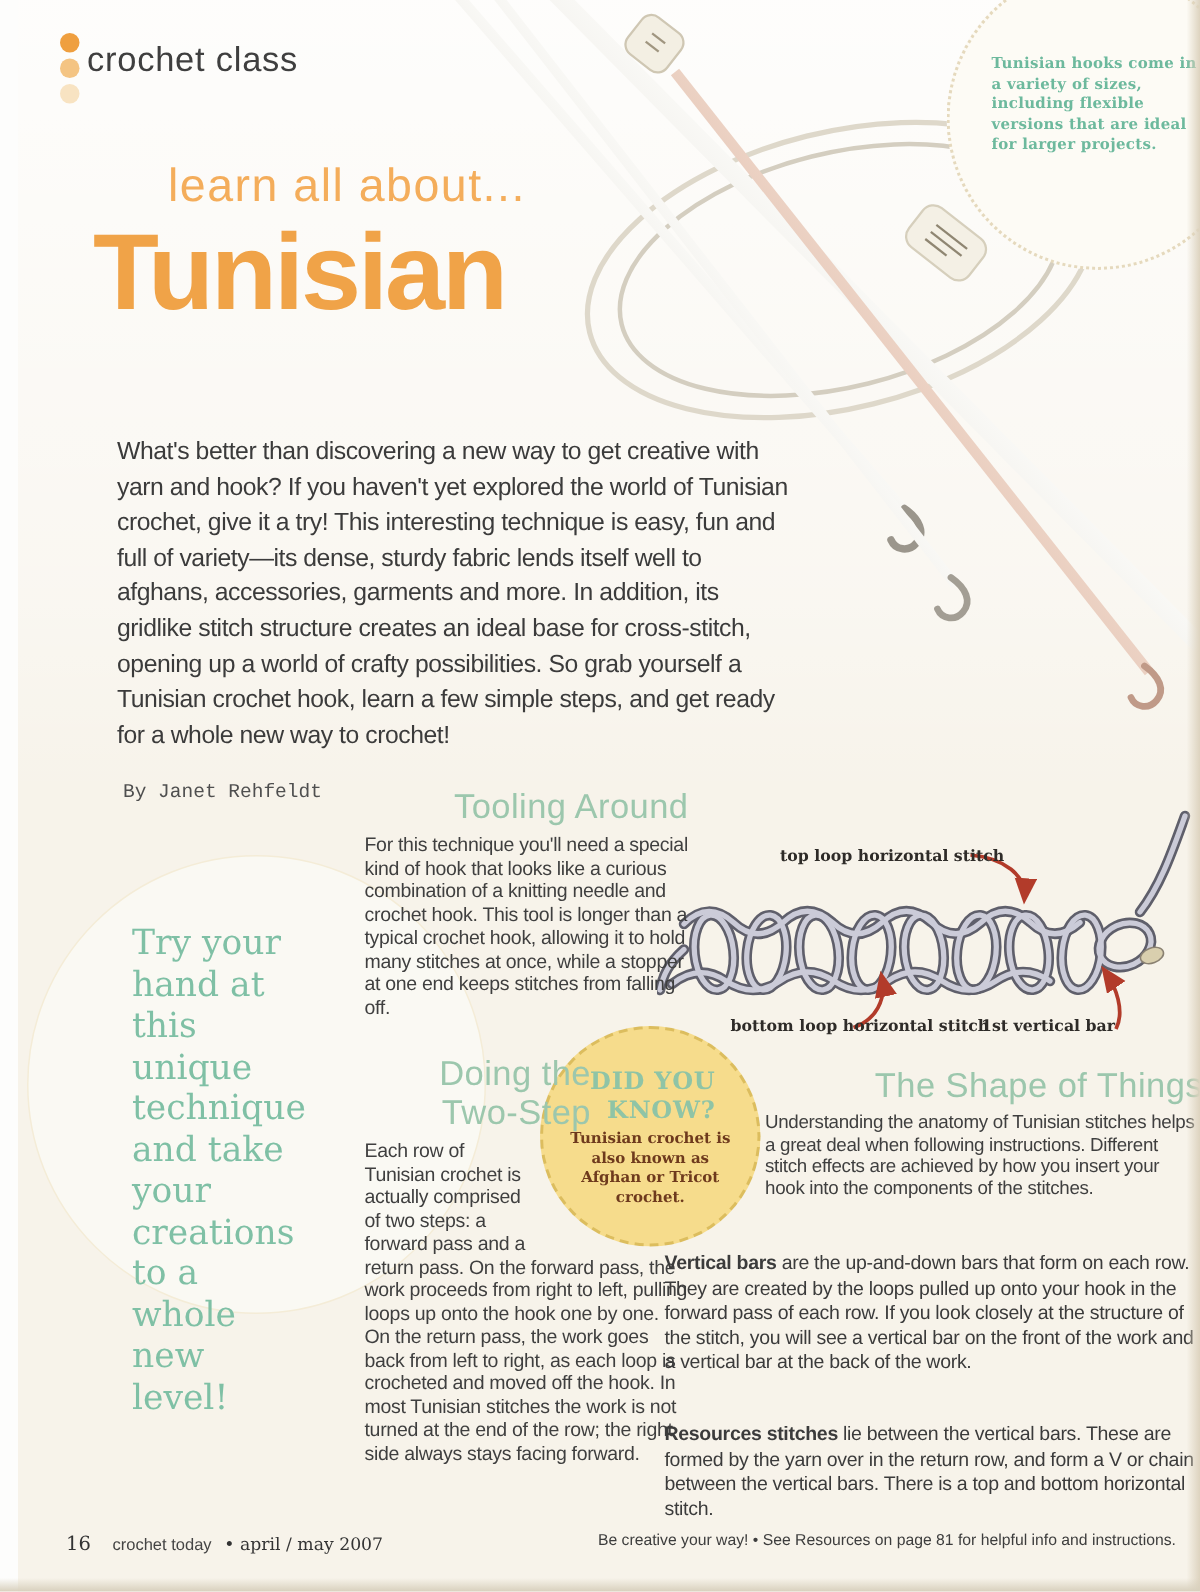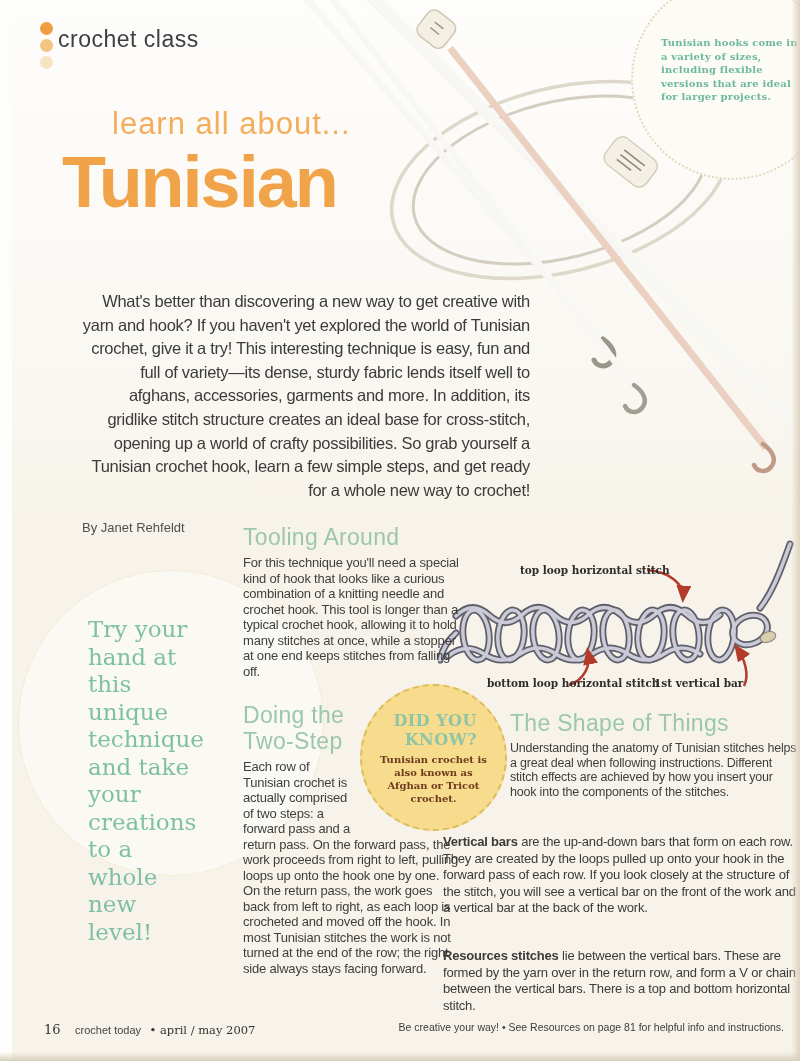--- a/index.html
+++ b/index.html
@@ -30,32 +30,32 @@
     font-family:"DejaVu Serif",serif;font-weight:bold;font-size:10px;line-height:13.5px;
     color:#6db99d;letter-spacing:.2px;}
 
   
   .kicker{left:112px;top:106px;font-size:31px;color:#f4ad5b;letter-spacing:1px;z-index:4;white-space:nowrap;}
   .title-word{font-weight:bold;color:#f0a348;font-size:72px;letter-spacing:-2px;z-index:4;white-space:nowrap;line-height:1;}
   .title1{left:62px;top:146px;}
   .title2{left:130px;top:218px;}
 
   
-  .intro{left:78px;top:290px;width:452px;font-size:16.5px;line-height:23.6px;letter-spacing:-.3px;z-index:4;color:#3b3b3b;text-align:right;}
-
-  .byline{left:82px;top:520px;font-family:Liberation Sans, sans-serif;font-size:13px;color:#4f4f4f;z-index:4;}
+  .intro{left:78px;top:290px;width:452px;font-size:16.5px;line-height:23.6px;letter-spacing:-.3px;z-index:4;color:#3b3b3b;}
+
+  .byline{left:82px;top:520px;font-family:Liberation Mono, monospace;font-size:13px;color:#4f4f4f;z-index:4;}
 
   
   .quote-circle{left:18px;top:570px;width:304px;height:304px;border-radius:50%;
     border:1.5px solid #f4ecd7;background:rgba(254,253,249,.55);z-index:1;}
   .pull-quote{left:88px;top:616px;width:118px;z-index:4;
     font-family:"DejaVu Serif",serif;font-size:23px;line-height:27.5px;color:#7fc0a5;}
 
   
-  .green-h{font-size:23px;line-height:26px;color:#9cc7ad;letter-spacing:.3px;margin:0 0 5px 0;font-weight:normal;}
+  .green-h{font-size:23px;line-height:26px;color:#9cc7ad;letter-spacing:.3px;margin:0 0 5px 16px;font-weight:normal;text-align:right;}
   .colbody{font-size:13px;line-height:15.5px;letter-spacing:-.2px;color:#3f3f3f;}
   .tooling{left:243px;top:524px;width:216px;z-index:4;}
   .twostep{left:243px;top:702px;width:216px;z-index:4;}
   .twostep .green-h{width:135px;}
   .dyk-spacer{float:right;width:100px;height:66px;}
 
   
   .dyk{left:360px;top:684px;width:147px;height:147px;border-radius:50%;
     background:#f6dc8c;border:2px dashed #dcbd5e;z-index:3;text-align:center;box-sizing:border-box;}
   .dyk-heading{margin-top:25px;font-family:"DejaVu Serif",serif;font-weight:bold;

